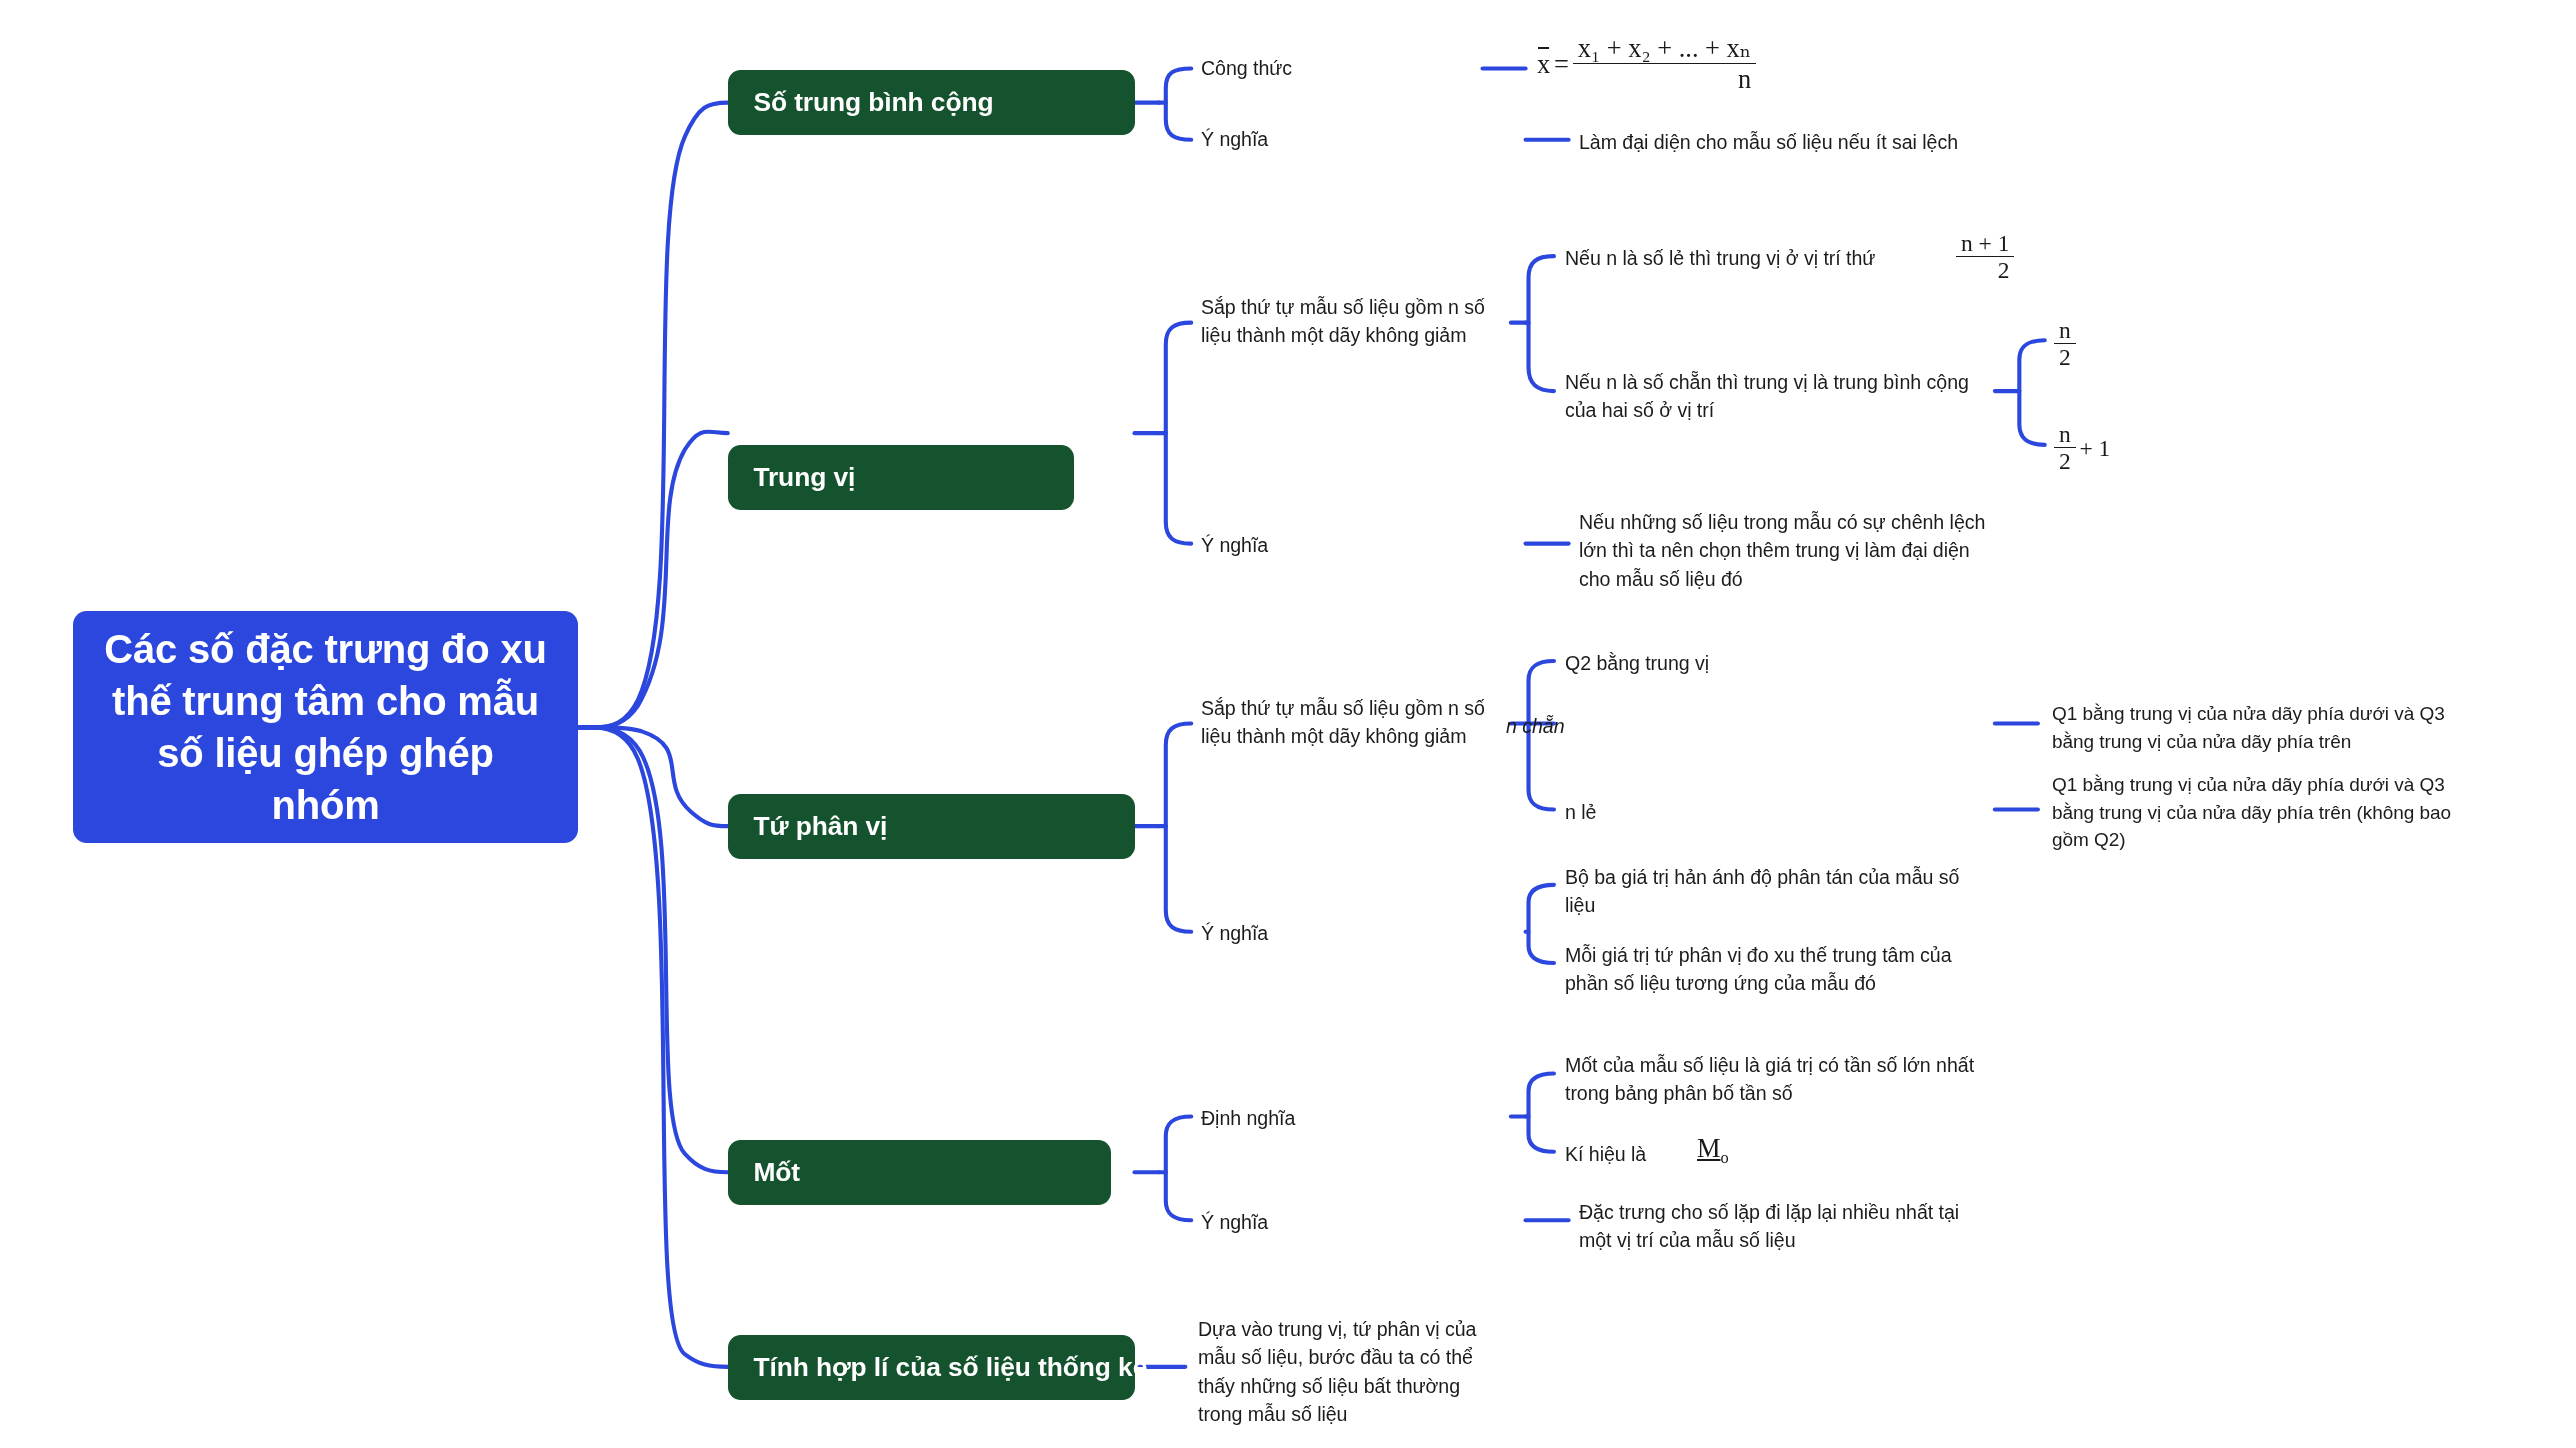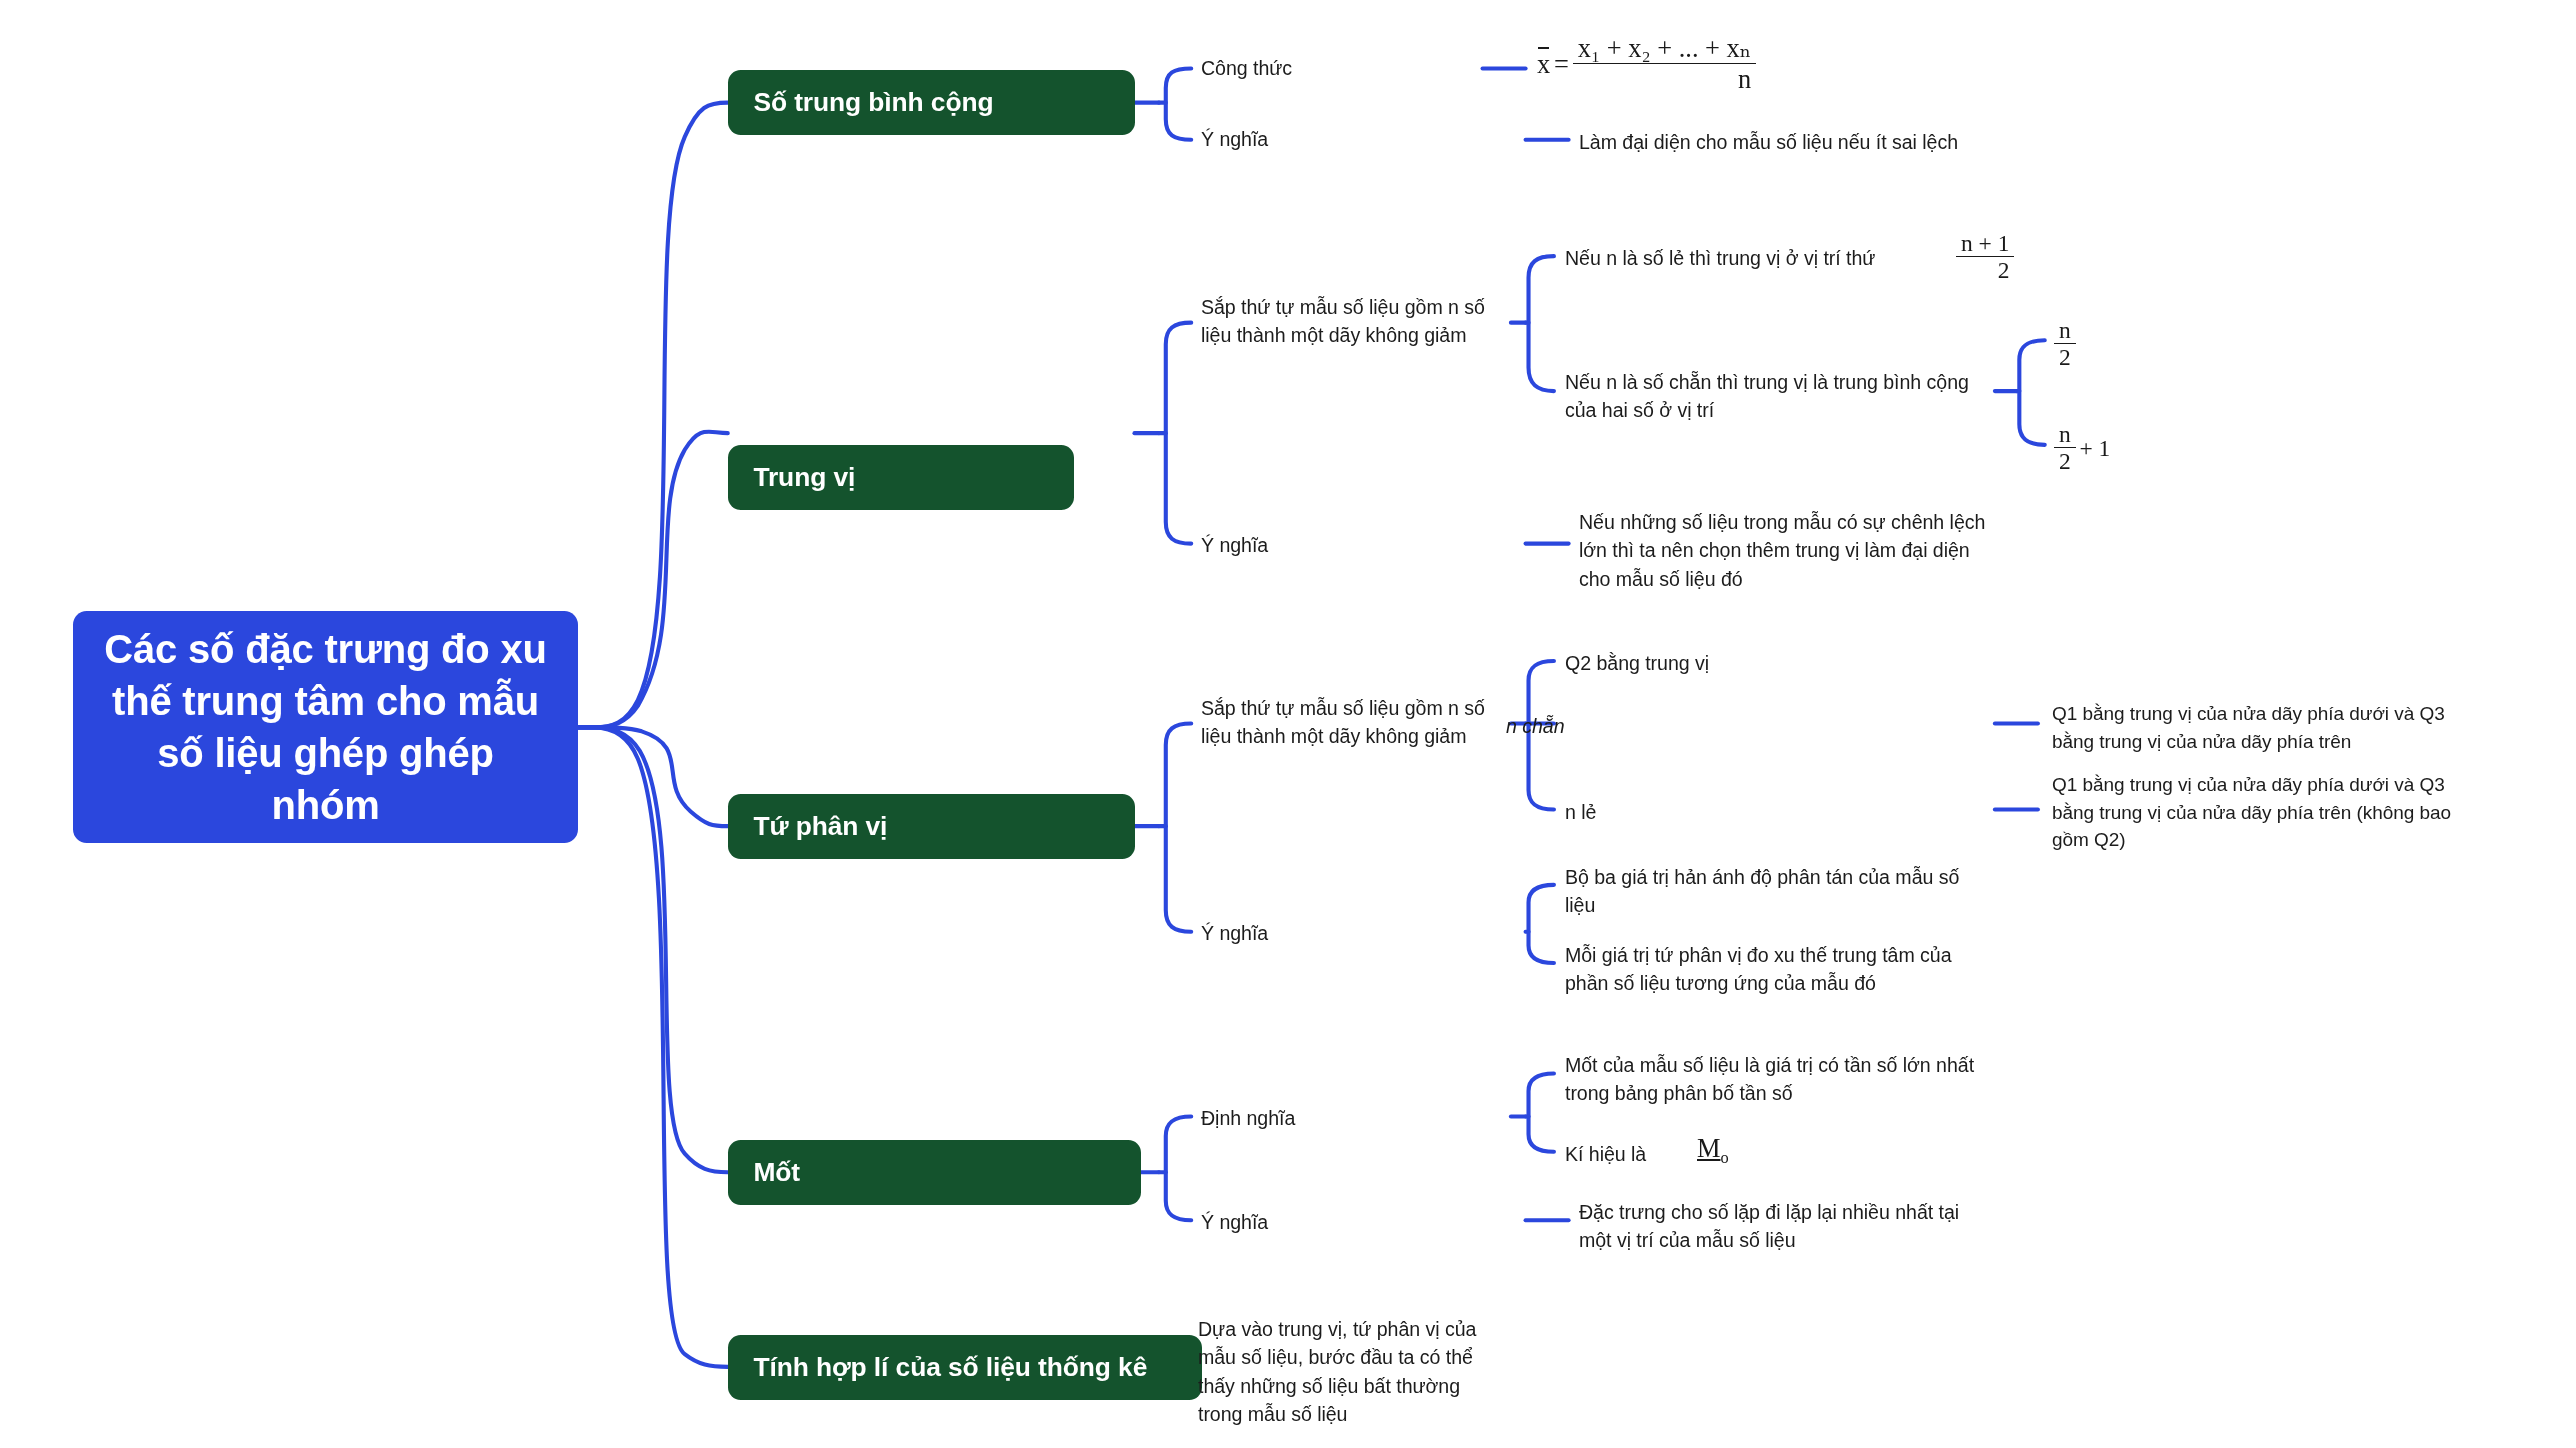--- a/index.html
+++ b/index.html
@@ -133,25 +133,25 @@
   </div>
 
   <div class="topic" style="left:728px;top:401px;width:346px;margin-top:44px;">
     <span class="txt">Trung vị</span>
   </div>
 
   <div class="topic" style="left:728px;top:794px;width:407px;">
     <span class="txt">Tứ phân vị</span>
   </div>
 
-  <div class="topic" style="left:728px;top:1140px;width:413px;">
+  <div class="topic" style="left:728px;top:1140px;width:383px;">
     <span class="txt">Mốt</span>
   </div>
 
-  <div class="topic" style="left:728px;top:1335px;width:474px;">
+  <div class="topic" style="left:728px;top:1335px;width:407px;">
     <span class="txt">Tính hợp lí của số liệu thống kê</span>
   </div>
 
   <div class="leaf" style="left:1201px;top:54px;">Công thức</div>
 
   <div class="leaf" style="left:1201px;top:125px;">Ý nghĩa</div>
 
   <div class="math" style="left:1537px;top:35px;font-size:26.4px;">
     <div class="inline-row">
       <span class="ovl">

